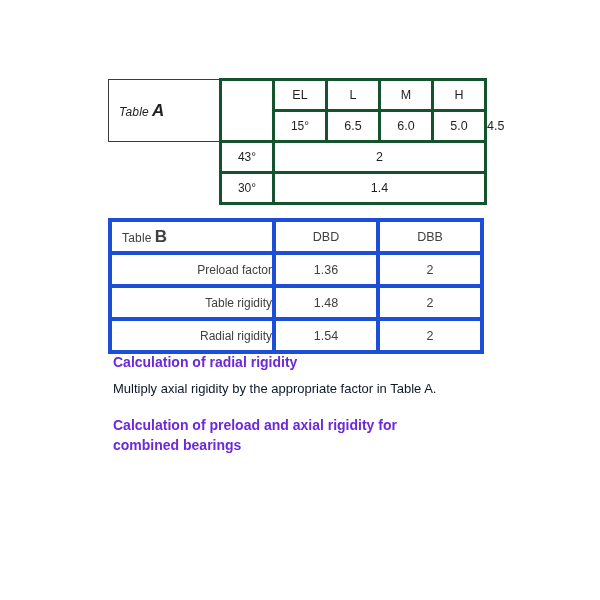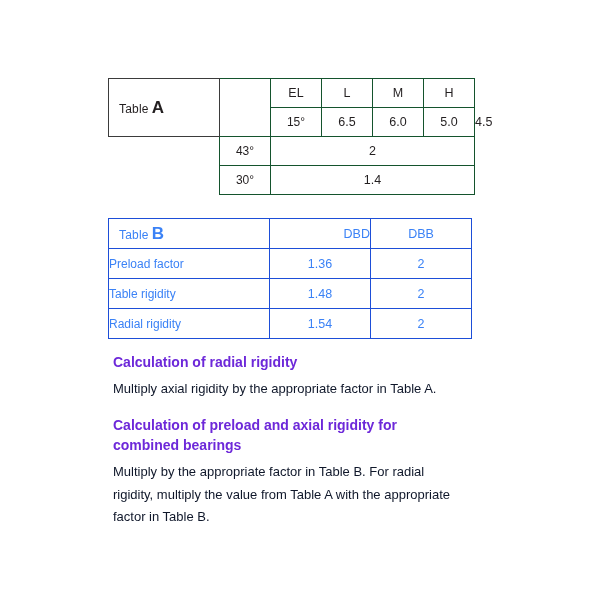--- a/index.html
+++ b/index.html
@@ -24,21 +24,21 @@
   
   .tableA {
     position: absolute;
     left: 108px;
     top: 78px;
     width: 350px;
     border-collapse: collapse;
     table-layout: fixed;
   }
   .tableA td {
-    border: 1px solid #14532d;
+    border: 3px solid #14532d;
     font-size: 12.5px;
     color: #231f20;
     text-align: center;
     height: 28px;
     padding: 0;
   }
   .tableA .label-cell {
     text-align: left;
     padding-left: 10px;
     font-size: 12px;
@@ -51,20 +51,21 @@
   .tableA .label-cell .tletter {
     font-size: 17px;
     font-weight: bold;
     margin-left: 3px;
   }
   .tableA .corner {
     border-left: 1px solid #3b3b3b;
     border-top: 1px solid #3b3b3b;
     border-bottom: 1px solid #3b3b3b;
     border-right: 1px solid #3b3b3b;
+    font-style: italic;
   }
   .tableA .blank {
     border: none;
   }
   .tableA .hdr {
     font-size: 12.5px;
   }
   .tableA .ang {
     font-size: 12px;
   }
@@ -72,44 +73,44 @@
   
   .tableB {
     position: absolute;
     left: 108px;
     top: 218px;
     width: 350px;
     border-collapse: collapse;
     table-layout: fixed;
   }
   .tableB td {
-    border: 1px solid #1d4ed8;
+    border: 4px solid #1d4ed8;
     font-size: 12.5px;
-    color: #3b82f6;
+    color: #404040;
     text-align: center;
     height: 29px;
     padding: 0;
   }
   .tableB .label-cell {
     text-align: left;
     padding-left: 10px;
     vertical-align: middle;
   }
   .tableB .label-cell .tword {
     font-size: 12px;
     letter-spacing: 0.2px;
   }
   .tableB .label-cell .tletter {
     font-size: 17px;
     font-weight: bold;
     margin-left: 3px;
   }
   .tableB .rowlabel {
     font-size: 12px;
-    text-align: left;
+    text-align: right;
   }
 
   
   .textblock {
     position: absolute;
     left: 113px;
     top: 352px;
     width: 340px;
   }
   .textblock h3 {
@@ -168,21 +169,21 @@
       </tr>
     </tbody>
   </table>
 
   <table class="tableB">
     <tbody>
       <tr>
         <td class="label-cell" style="width:150px;">
           <span class="tword">Table</span><span class="tletter">B</span>
         </td>
-        <td style="width:100px;text-align:right;">DBD</td>
+        <td style="width:100px;">DBD</td>
         <td style="width:100px;">DBB</td>
       </tr>
       <tr>
         <td class="rowlabel">Preload factor</td>
         <td>1.36</td>
         <td>2</td>
       </tr>
       <tr>
         <td class="rowlabel">Table rigidity</td>
         <td>1.48</td>
@@ -193,16 +194,15 @@
         <td>1.54</td>
         <td>2</td>
       </tr>
     </tbody>
   </table>
 
   <div class="textblock">
     <h3>Calculation of radial rigidity</h3>
     <p>Multiply axial rigidity by the appropriate factor in Table A.</p>
     <h3 class="second">Calculation of preload and axial rigidity for combined bearings</h3>
-    <p class="last">Multiply by the appropriate factor in Table B. For radial rigidity, multiply the value from Table A with the appropriate factor in Table B.</p>
   </div>
 
 </div>
 
 </body></html>

